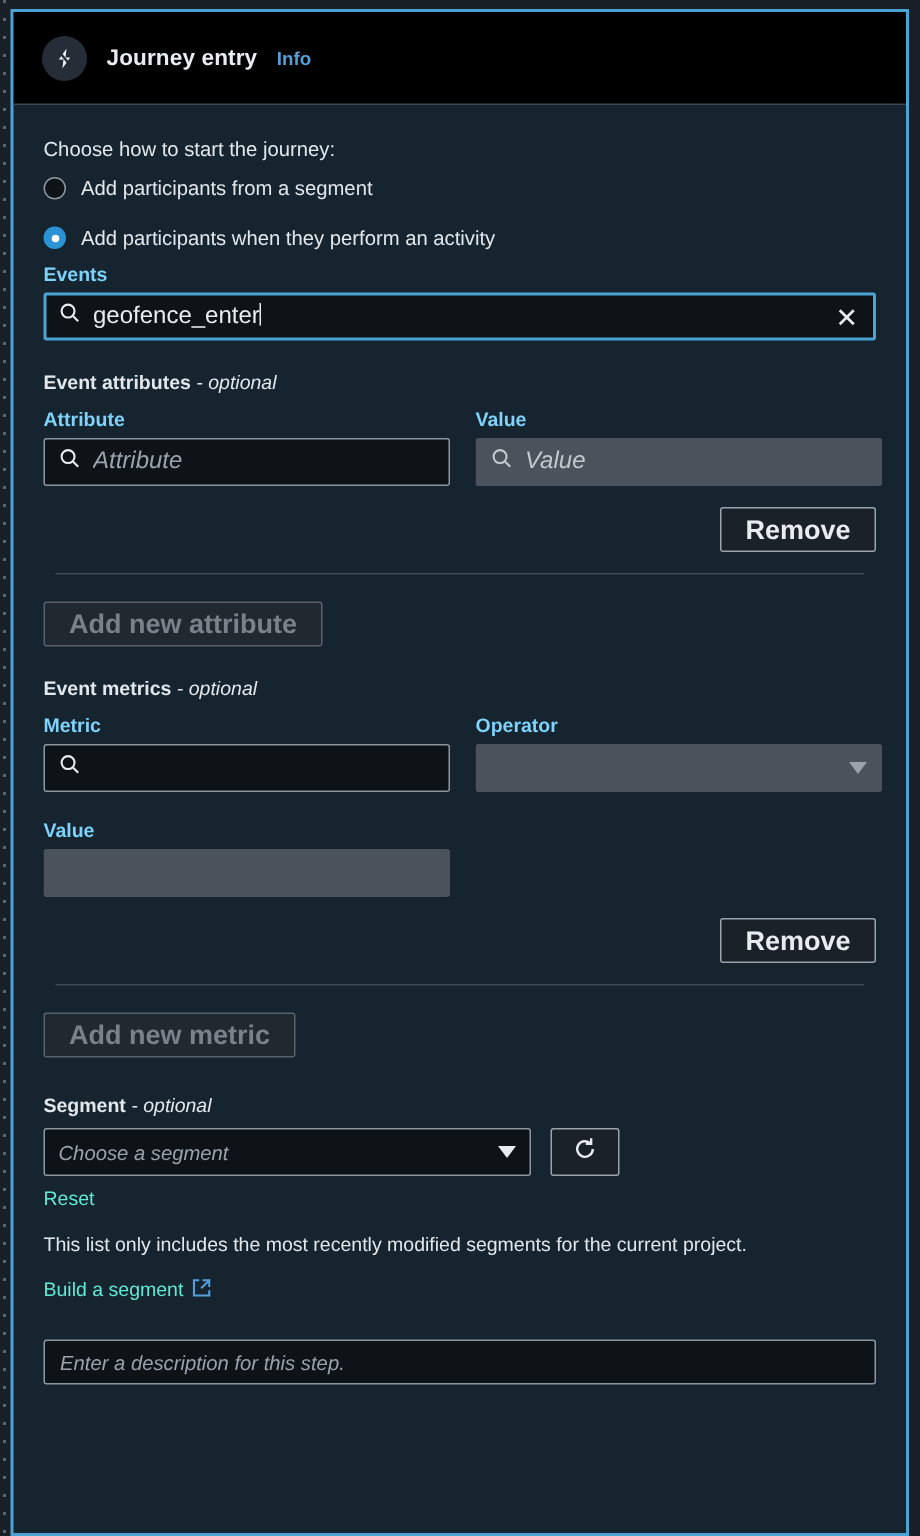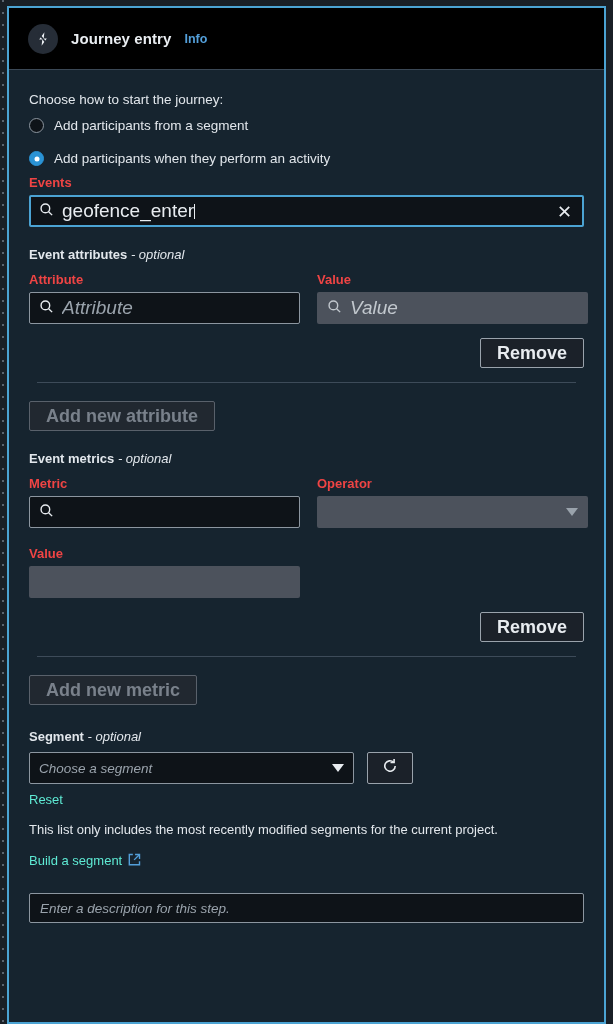--- a/index.html
+++ b/index.html
@@ -107,21 +107,21 @@
   }
   .radio-label {
     font-size: 13.5px;
     color: #e2e7ec;
   }
 
   
   .field-label {
     font-size: 13px;
     font-weight: bold;
-    color: #ef4444;
+    color: #7dd3fc;
     margin-bottom: 5px;
   }
   .group-label {
     font-size: 13px;
     font-weight: bold;
     color: #e2e7ec;
   }
   .group-label .opt {
     font-weight: normal;
     font-style: italic;
@@ -141,21 +141,21 @@
   }
   .input-shell.focused {
     border: 2px solid #4ba3d3;
     padding: 0 8px;
   }
   .input-shell.disabled {
     background: #4c525c;
     border-color: transparent;
   }
   .input-text {
-    font-size: 19px;
+    font-size: 16px;
     color: #e8ecf0;
     white-space: nowrap;
     overflow: hidden;
   }
   .input-text.ph {
     color: #9aa3ac;
     font-style: italic;
   }
   .input-text.ph-dis {
     color: #c2c8ce;

